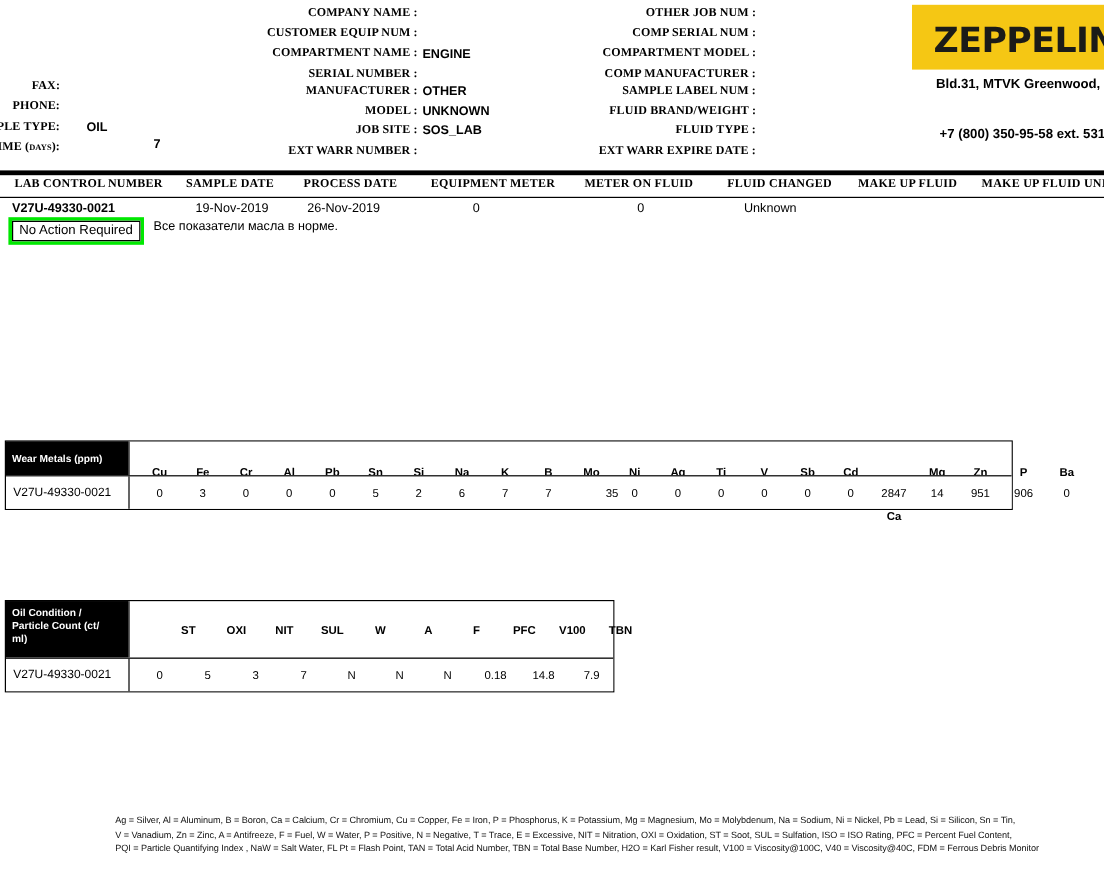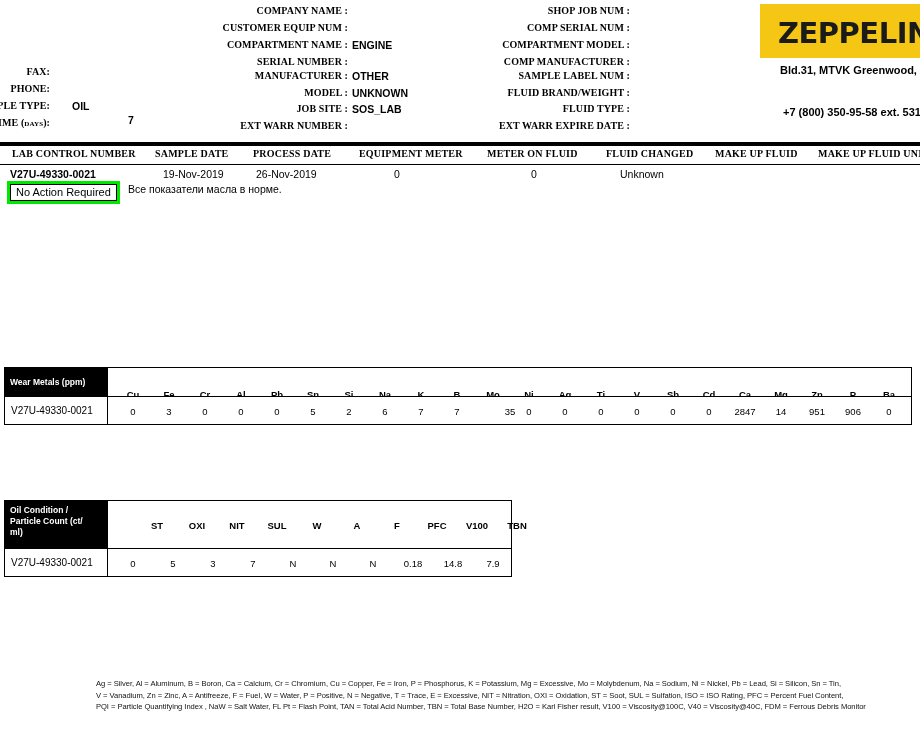--- a/index.html
+++ b/index.html
@@ -244,21 +244,21 @@
   }
   .dtable .d-body span.cell {
     position: absolute;
     font-family: "Liberation Sans", sans-serif;
     font-size: 9.5px;
     color: #000;
     text-align: center;
     white-space: nowrap;
   }
 
-  #wear-metals-table { left: 4px; top: 367px; width: 908px; }
+  #wear-metals-table { left: 4px; top: 367px; width: 840px; }
   #wear-metals-table .d-head { height: 28px; }
   #wear-metals-table .d-head .corner { width: 102px; padding-top: 9px; }
   #wear-metals-table .d-head .hcells { left: 102px; right: 0; }
   #wear-metals-table .d-head .hcells span { top: 21px; text-align: center; }
   #wear-metals-table .d-body { height: 28px; }
   #wear-metals-table .d-body .rowlabel { top: 8px; }
   #wear-metals-table .d-body .vsep { left: 102px; }
   #wear-metals-table .d-body span.cell { top: 9px; }
 
   #oil-condition-table { left: 4px; top: 500px; width: 508px; }
@@ -350,21 +350,21 @@
       <span class="hdr-value">SOS_LAB</span>
     </div>
     <div class="hdr-row" style="top:118px;">
       <span class="hdr-label">EXT WARR NUMBER :</span>
       <span class="hdr-value"></span>
     </div>
   </div>
 
   <div class="col-right">
     <div class="hdr-row" style="top:3px;">
-      <span class="hdr-label">SHOP JOB NUM :</span>
+      <span class="hdr-label">OTHER JOB NUM :</span>
     </div>
     <div class="hdr-row" style="top:20px;">
       <span class="hdr-label">COMP SERIAL NUM :</span>
     </div>
     <div class="hdr-row" style="top:37px;">
       <span class="hdr-label">COMPARTMENT MODEL :</span>
     </div>
     <div class="hdr-row" style="top:54px;">
       <span class="hdr-label">COMP MANUFACTURER :</span>
     </div>
@@ -434,21 +434,21 @@
       <span style="left:252px;width:50px;">Na</span>
       <span style="left:288px;width:50px;">K</span>
       <span style="left:324px;width:50px;">B</span>
       <span style="left:360px;width:50px;">Mo</span>
       <span style="left:396px;width:50px;">Ni</span>
       <span style="left:432px;width:50px;">Ag</span>
       <span style="left:468px;width:50px;">Ti</span>
       <span style="left:504px;width:50px;">V</span>
       <span style="left:540px;width:50px;">Sb</span>
       <span style="left:576px;width:50px;">Cd</span>
-      <span style="left:612px;width:50px;">Ca</span>
+      <span style="left:612px;width:50px;margin-top:36px;">Ca</span>
       <span style="left:648px;width:50px;">Mg</span>
       <span style="left:684px;width:50px;">Zn</span>
       <span style="left:720px;width:50px;">P</span>
       <span style="left:756px;width:50px;">Ba</span>
     </div>
   </div>
   <div class="d-body">
     <div class="vsep"></div>
     <span class="rowlabel">V27U-49330-0021</span>
     <span class="cell" style="left:103px;width:50px;">0</span>
@@ -506,16 +506,16 @@
     <span class="cell" style="left:263px;width:50px;">N</span>
     <span class="cell" style="left:303px;width:50px;">N</span>
     <span class="cell" style="left:343px;width:50px;">N</span>
     <span class="cell" style="left:383px;width:50px;">0.18</span>
     <span class="cell" style="left:423px;width:50px;">14.8</span>
     <span class="cell" style="left:463px;width:50px;">7.9</span>
   </div>
 </div>
 
 <div class="footer">
-  <div class="legend-line">Ag = Silver, Al = Aluminum, B = Boron, Ca = Calcium, Cr = Chromium, Cu = Copper, Fe = Iron, P = Phosphorus, K = Potassium, Mg = Excessive,  Mo = Molybdenum, Na = Sodium, Ni = Nickel, Pb = Lead, Si = Silicon, Sn = Tin,</div>
+  <div class="legend-line">Ag = Silver, Al = Aluminum, B = Boron, Ca = Calcium, Cr = Chromium, Cu = Copper, Fe = Iron, P = Phosphorus, K = Potassium, Mg = Magnesium,  Mo = Molybdenum, Na = Sodium, Ni = Nickel, Pb = Lead, Si = Silicon, Sn = Tin,</div>
   <div class="legend-line">V = Vanadium, Zn = Zinc, A = Antifreeze, F = Fuel, W = Water,  P = Positive, N = Negative, T = Trace, E = Excessive, NIT = Nitration, OXI = Oxidation, ST = Soot, SUL = Sulfation, ISO = ISO Rating, PFC = Percent Fuel Content,</div>
   <div class="legend-line">PQI = Particle Quantifying Index , NaW = Salt Water, FL Pt = Flash Point, TAN = Total Acid Number, TBN = Total Base Number, H2O = Karl Fisher result, V100 = Viscosity@100C, V40 = Viscosity@40C, FDM = Ferrous Debris Monitor</div>
 </div>
 
 </body></html>

